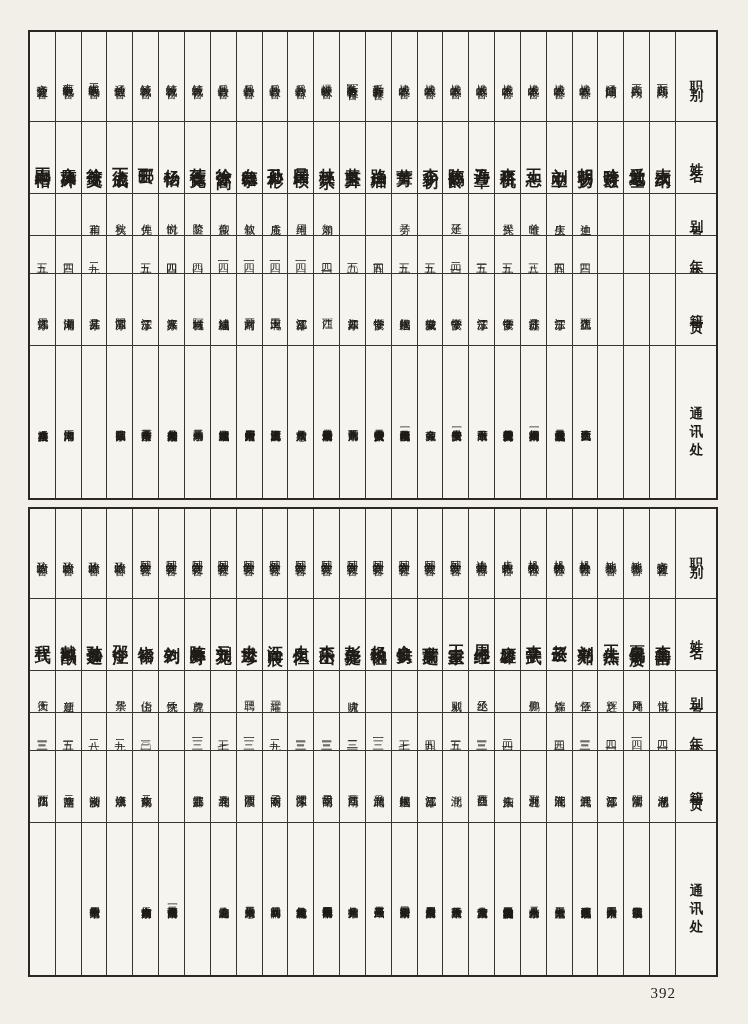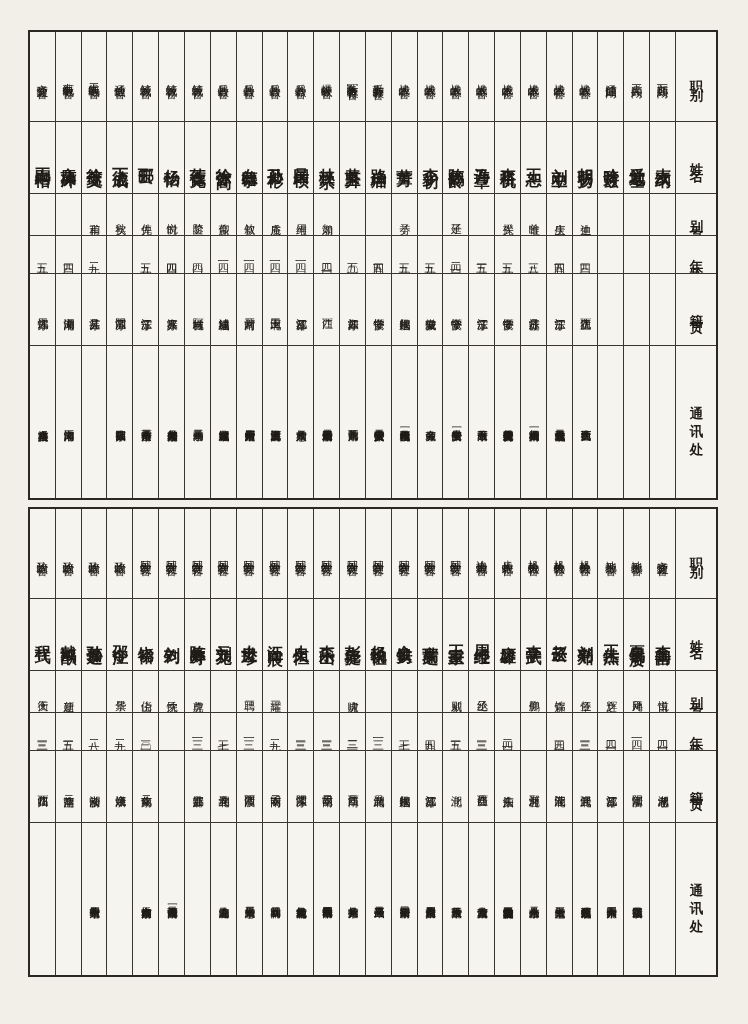--- a/index.html
+++ b/index.html
@@ -1083,13 +1083,14 @@
           <div class="v f-age">三三</div>
         </div>
         <div class="cell r4">
           <div class="v f-origin">江西临川</div>
         </div>
         <div class="cell r5">
           <div class="v f-addr"></div>
         </div>
       </div>
     </div>
+  <div class="page-number">392</div>
 </div>
 
 </body></html>

